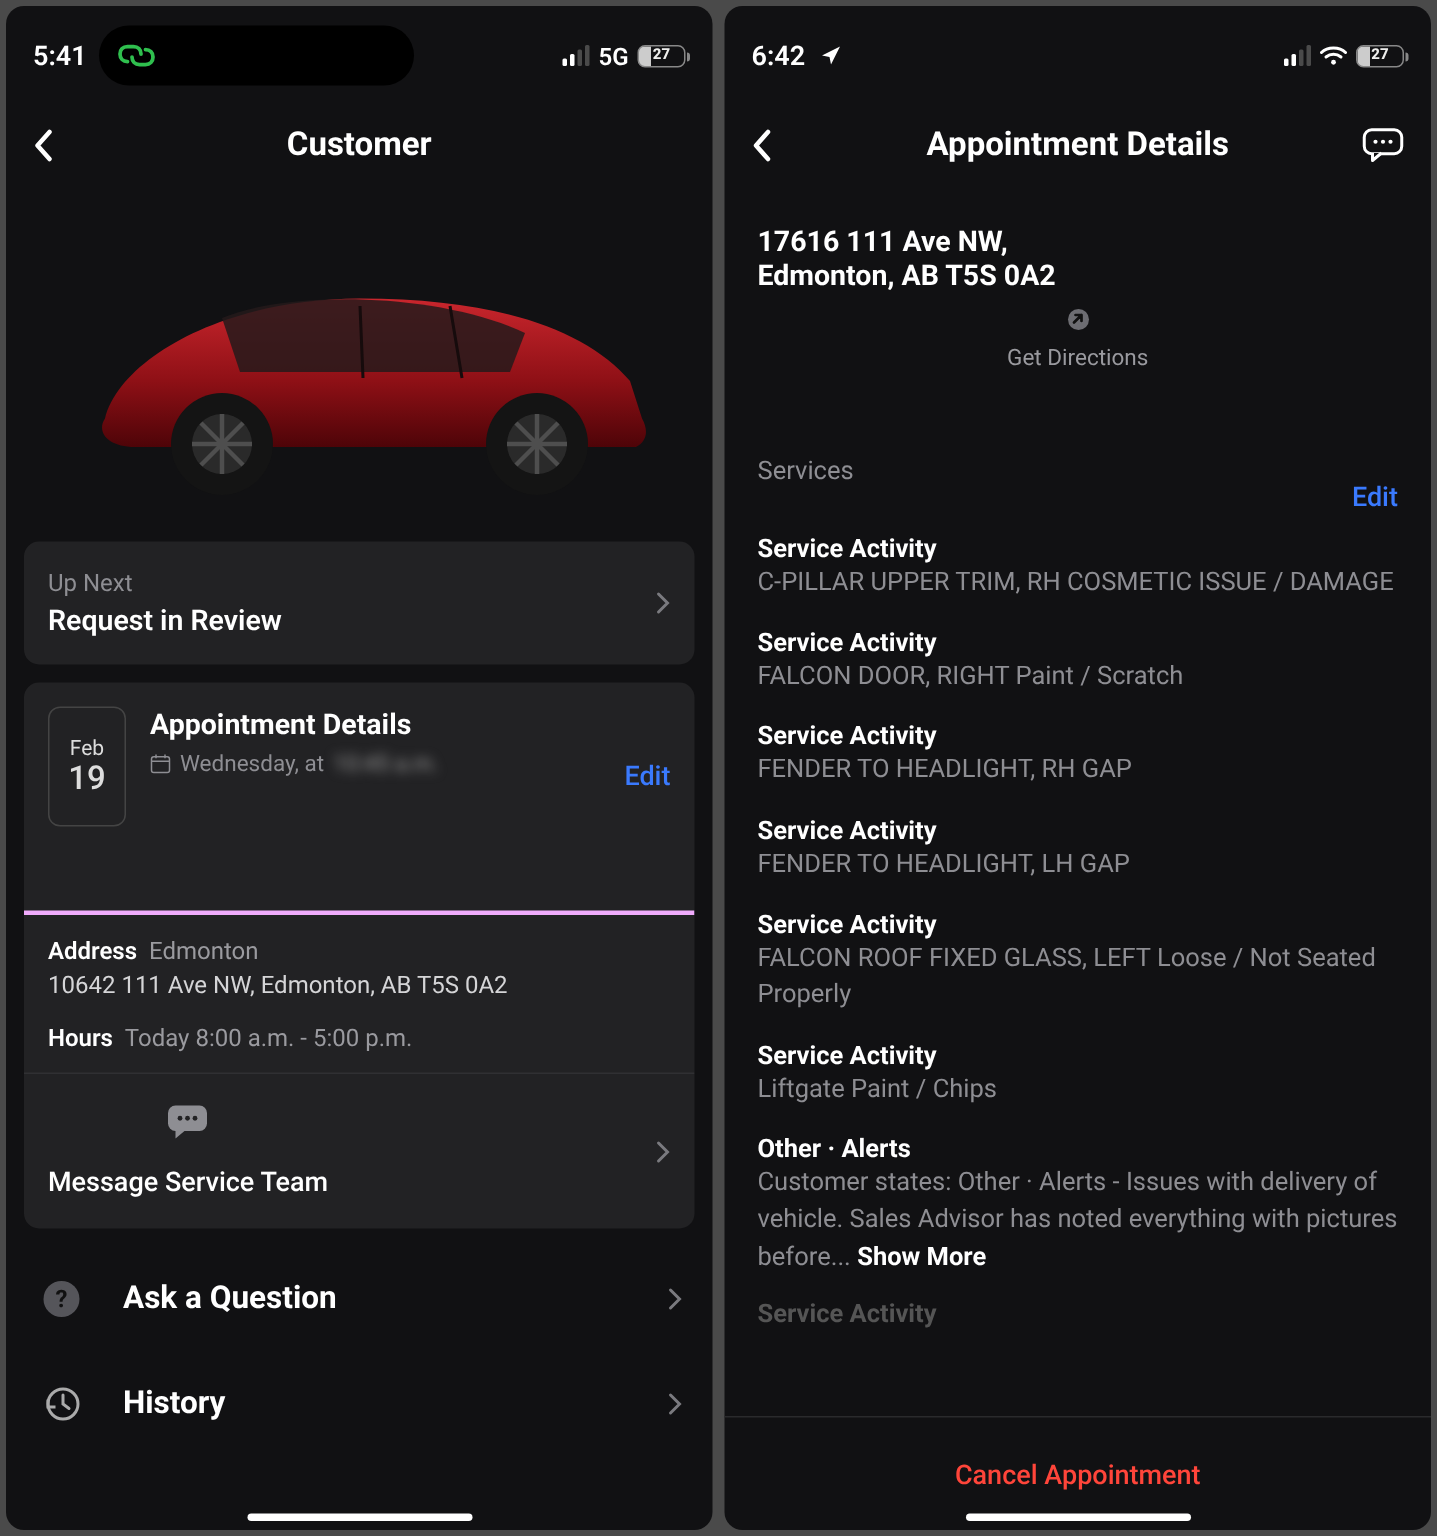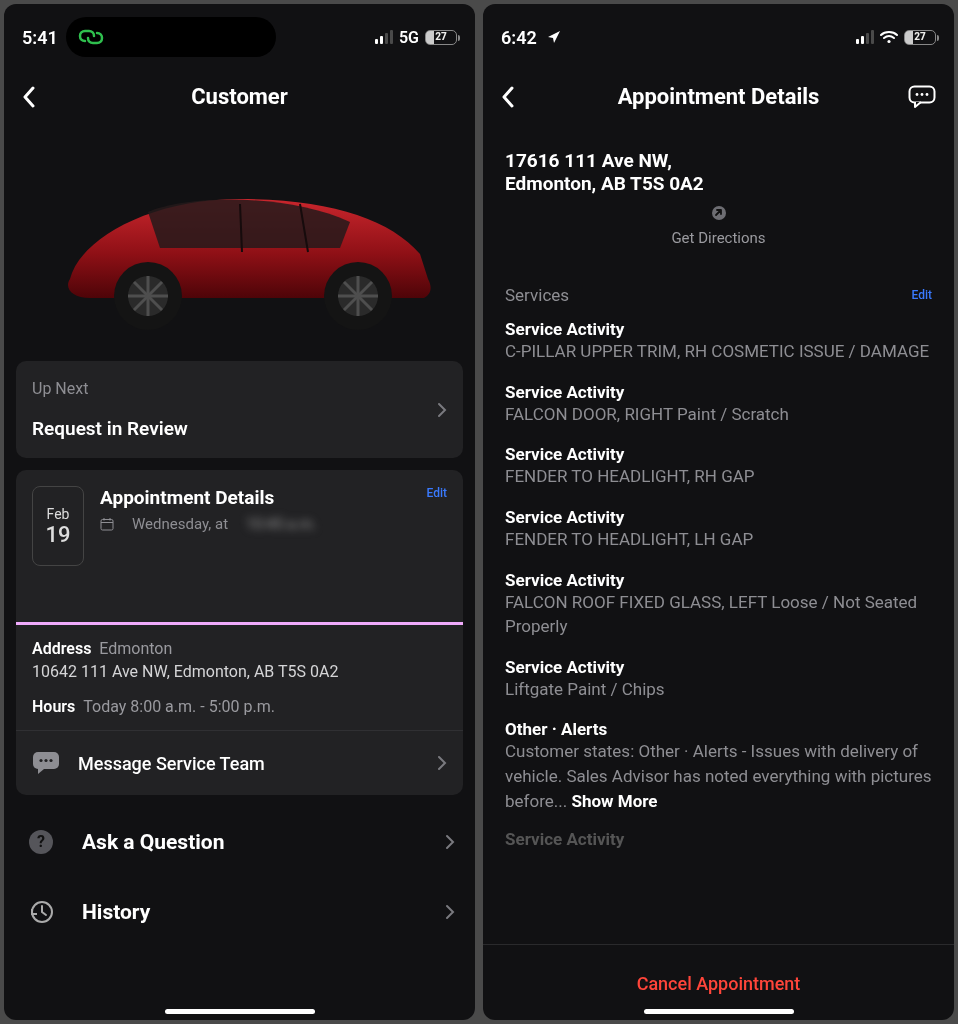--- a/index.html
+++ b/index.html
@@ -78,51 +78,51 @@
     display:flex; align-items:center; justify-content:center;
     margin-top: 30px;
   }
   .body-scroll { padding: 0 12px; flex:1; overflow:hidden; }
   .card {
     background:#222224; border-radius:10px; padding:18px 16px;
     margin-top:12px; display:flex; align-items:center; justify-content:space-between;
   }
   .card-inner { flex:1; }
   .muted { color:#8e8e93; font-size:16px; }
-  .strong { color:#fff; font-size:19px; font-weight:600; margin-top:19px; }
+  .strong { color:#fff; font-size:19px; font-weight:600; margin-top:4px; }
   .chev svg { display:block; }
   .detail-card {
     background:#222224; border-radius:10px; margin-top:12px;
     display:flex; flex-direction:column; overflow:hidden;
   }
   .detail-row1 {
     display:flex; align-items:flex-start; padding:16px;
     gap:16px;
   }
   .date-box {
     border:1px solid #444; border-radius:8px;
     width:52px; height:80px; display:flex; flex-direction:column;
     align-items:center; justify-content:center; font-size:14px; color:#ddd;
   }
   .date-box .day { font-size:22px; font-weight:500; }
   .detail-mid { flex:1; }
   .detail-mid h3 { font-size:19px; font-weight:700; }
-  .detail-mid .when { color:#8e8e93; font-size:15px; display:flex; align-items:center; gap:18px; margin-top:6px;}
+  .detail-mid .when { color:#8e8e93; font-size:15px; display:flex; align-items:center; gap:6px; margin-top:6px;}
   .blur { filter: blur(4px); color:#999; }
-  .edit { color:#3a7afe; font-size:12px; font-weight:500; }
+  .edit { color:#3a7afe; font-size:18px; font-weight:500;margin-top:36px; }
   .addr-row { padding: 14px 16px; border-top:3px solid #f0abfc;margin-top:40px; }
   .addr-row .lbl { font-weight:600; font-size:16px; }
   .addr-row .val { color:#9a9a9f; font-size:16px; }
   .addr-row .line2 { color:#d5d5d7; font-size:16px; margin-top:4px;}
   .addr-row .hours { margin-top:16px; }
   .msg-row {
     display:flex; align-items:center; justify-content:space-between;
     padding:20px 16px; border-top:1px solid #303033;
   }
-  .msg-row .left { display:flex; align-items:center; gap:18px; }
+  .msg-row .left { display:flex; align-items:center; gap:18px;flex-direction:column; }
   .chat-bubble { display:inline-flex; align-items:center; justify-content:center; }
   .option-list { margin-top: 12px; }
   .option {
     display:flex; align-items:center; justify-content:space-between;
     padding: 22px 8px;
   }
   .option .left { display:flex; align-items:center; gap:24px; }
   .opt-icon { width:34px; display:flex; justify-content:center; }
   .opt-label { font-size:21px; font-weight:700; }
   

